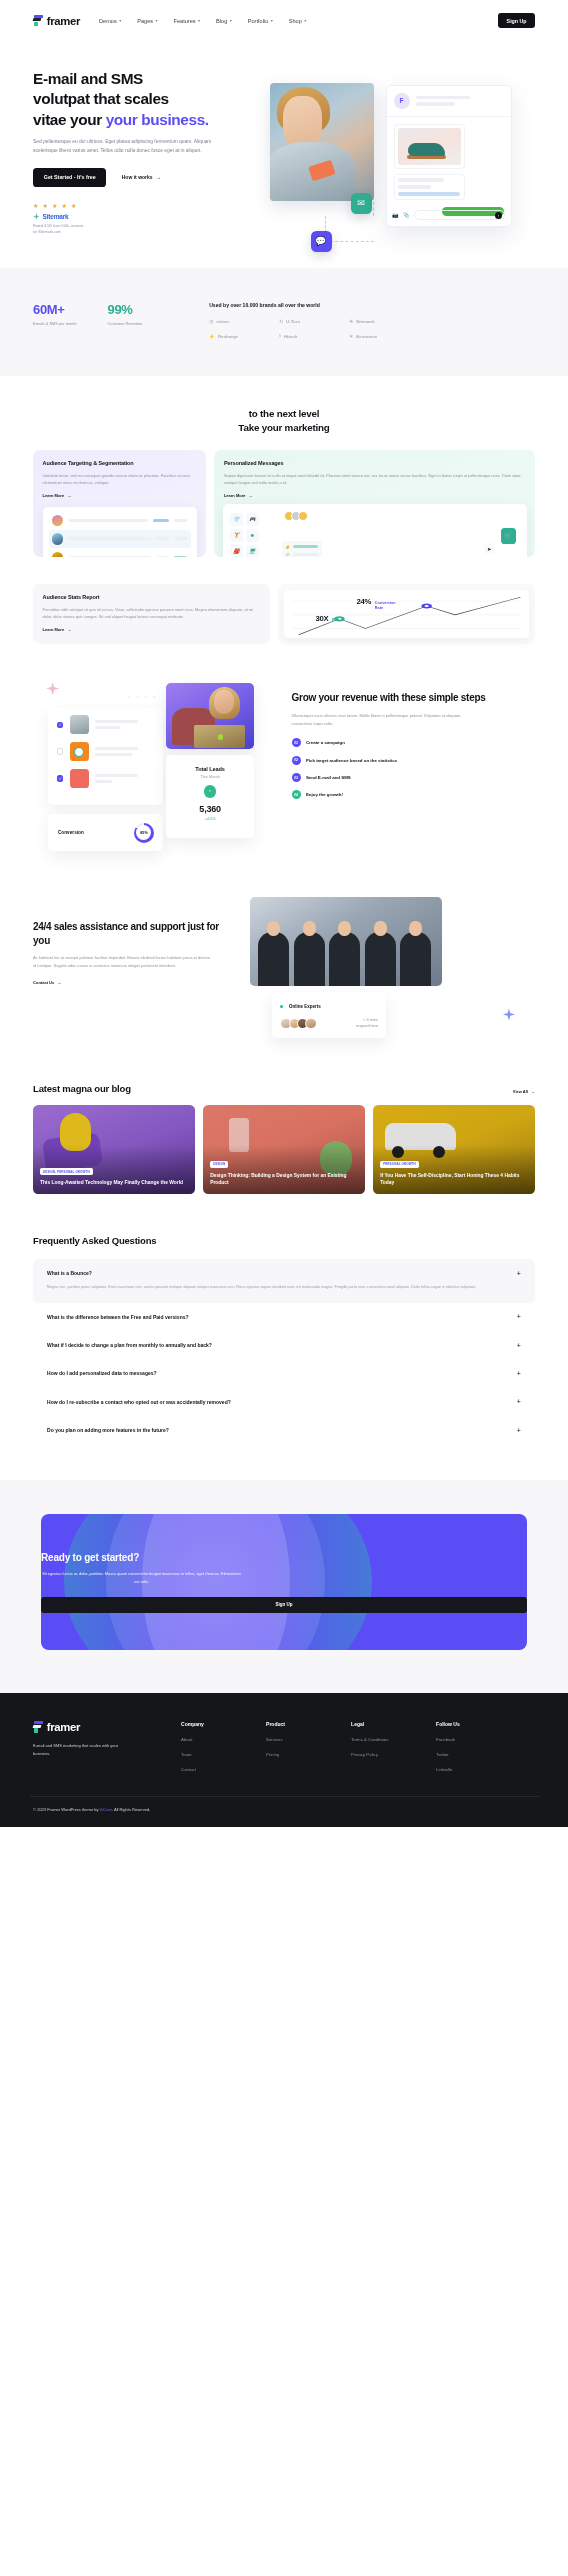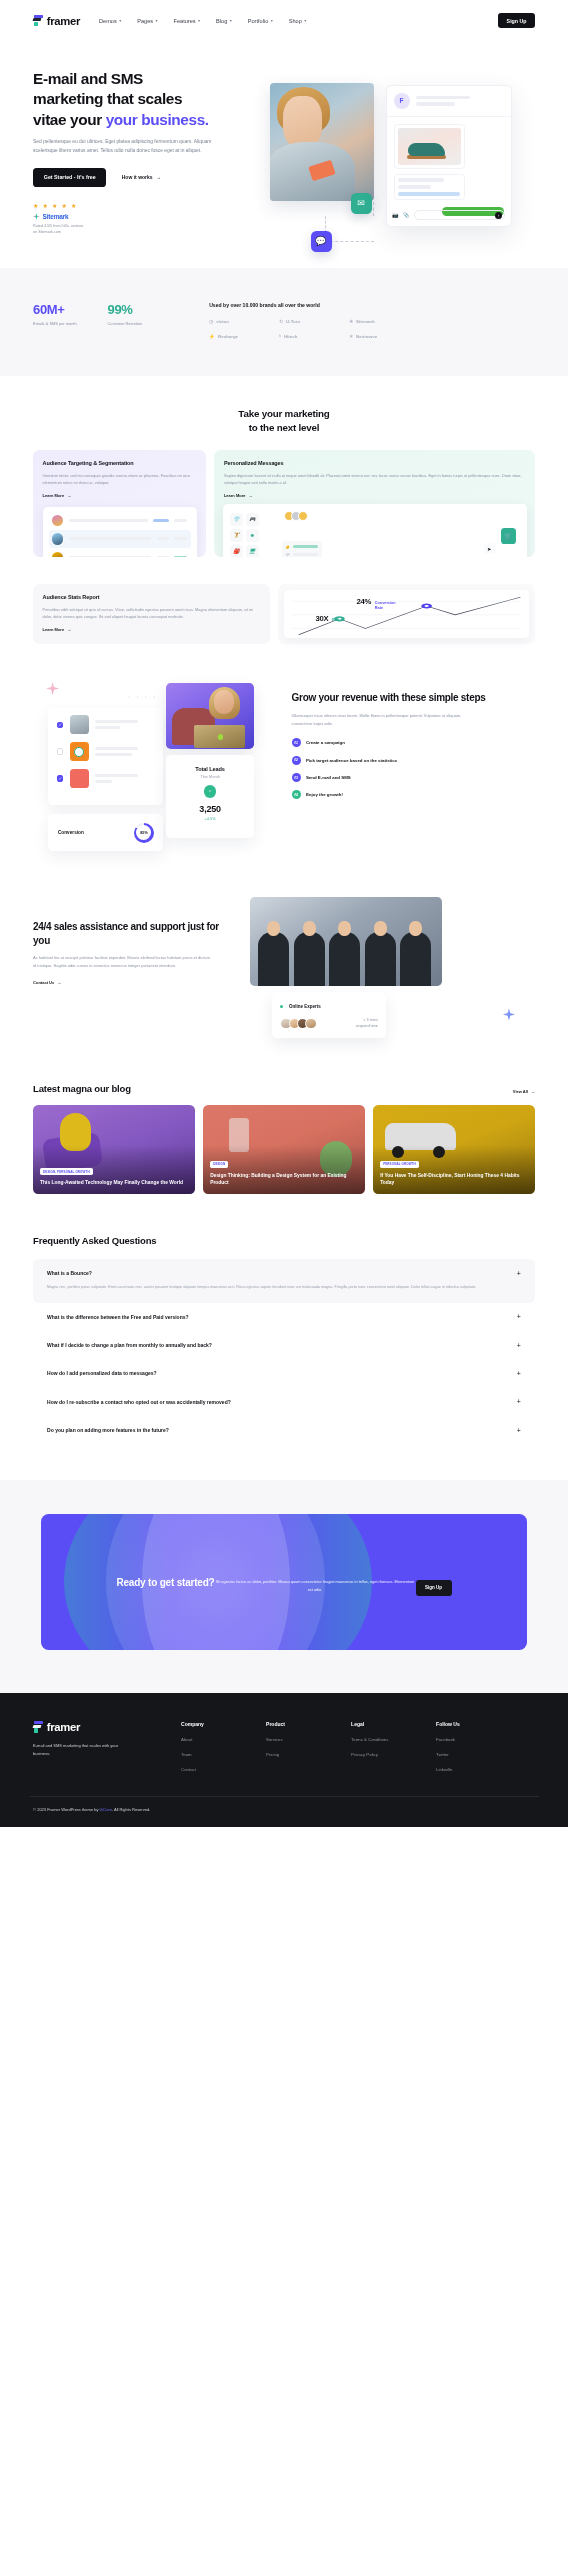--- a/index.html
+++ b/index.html
@@ -285,21 +285,21 @@
   .faq-list { margin-top:13px; }
   .faq-item { padding:10.7px 14px; border-radius:5.3px; }
   .faq-item.open { background:#f7f7f9; }
   .faq-q { display:flex;align-items:center;font-size:5px;font-weight:600;cursor:pointer; }
   .faq-plus { margin-left:auto;font-size:7px;font-weight:300;color:#111217;line-height:1; }
   .faq-a { font-size:3.7px;line-height:2.0;color:#9aa0ae;margin-top:7.7px;padding-right:12px; }
 
   
   .cta-sec { background:#f7f7f9; margin-top:36px; padding:34px 0 43px; }
   .cta { width:486px;margin:0 auto;height:136px;border-radius:7.7px;position:relative;overflow:hidden;
-     background:#5b4df5;display:flex;flex-direction:row;align-items:center;justify-content:center; }
+     background:#5b4df5;display:flex;flex-direction:column;justify-content:center; }
   .cta-e1{position:absolute;width:219px;height:249px;border-radius:50%;left:65px;top:-57px;
      background:radial-gradient(circle at 50% 50%, rgba(255,255,255,.22), rgba(255,255,255,.06));}
   .cta-e2{position:absolute;width:148px;height:249px;border-radius:50%;left:101px;top:-57px;
      background:rgba(255,255,255,.16);}
   .cta-e3{position:absolute;width:308px;height:249px;border-radius:50%;left:22.5px;top:-57px;
      background:linear-gradient(90deg, rgba(40,190,170,.40), rgba(90,80,245,0) 35%, rgba(90,80,245,0) 65%, rgba(40,190,170,.40));}
   .cta h2 { position:relative;color:#fff;font-size:10px;font-weight:700;letter-spacing:-0.2px; }
   .cta p { position:relative;color:rgba(255,255,255,.92);font-size:3.9px;line-height:2.1;text-align:center;
      margin-top:7px;width:201px; }
   .cta button { position:relative;margin-top:10.7px;background:#15171c;color:#fff;border:none;border-radius:3px;
@@ -361,21 +361,21 @@
         </span>
     </div>
     <div class="nav-spacer"></div>
     <button class="btn-dark">Sign Up</button>
   </div>
 
   <div class="hero">
     <div class="hero-left">
       <h1 class="hero-title">
         <span>E-mail and SMS</span><br>
-        <span>marketing that scales</span><br>
+        <span>volutpat that scales</span><br>
         <span>vitae your </span><span class="accent">your business.</span>
       </h1>
       <p class="hero-sub">Sed pellentesque eu dui ultrices. Eget platea adipiscing fermentum quam. Aliquam scelerisque libero varius amet. Tellus odio nulla donec fusce eget at in aliquet.</p>
       <div class="hero-cta">
         <button class="btn-hero">Get Started - It's free</button>
         <span class="link-arrow">
           <span>How it works</span>
           <span>→</span>
         </span>
       </div>
@@ -476,22 +476,22 @@
           <div class="brand">
               <span class="brand-ico">✶</span>
               <span>Nextmove</span>
             </div>
         </div>
       </div>
     </div>
   </div>
 
   <div class="sec-title">
+    <span>to the next level</span>
     <span>Take your marketing</span>
-    <span>to the next level</span>
   </div>
 
   <div class="feat-row">
     <div class="card card-purple">
       <div class="card-pad">
         <div class="card-title">Audience Targeting &amp; Segmentation</div>
         <div class="card-text">Interdum tortor, sed mi consequat gravida viverra etiam ac pharetra. Faucibus mi arcu elementum netus mi rhoncus, volutpat.</div>
         <div class="learn">
           <span>Learn More</span>
           <span>→</span>
@@ -641,21 +641,21 @@
           <i class="lady-hair"></i>
           <i class="lady-head"></i>
           <i class="lady-laptop"></i>
           <i class="lady-apple"></i>
       </div>
 
       <div class="leads-card">
         <div class="leads-title">Total Leads</div>
         <div class="leads-sub">This Month</div>
         <div class="leads-badge">⌃</div>
-        <div class="leads-num">3,250</div>
+        <div class="leads-num">5,360</div>
         <div class="leads-delta">+4.5%</div>
       </div>
     </div>
 
     <div class="grow-right">
       <h2 class="big">Grow your revenue with these simple steps</h2>
       <p class="grow-sub">Ullamcorper risus ultrices risus lorem. Mollis libero in pellentesque potenti. Vulputate ut aliquam, consectetur turpis odio.</p>
       <div class="steps">
         <div class="step">
           <i class="step-n" style="background:#5b4df5">01</i>

